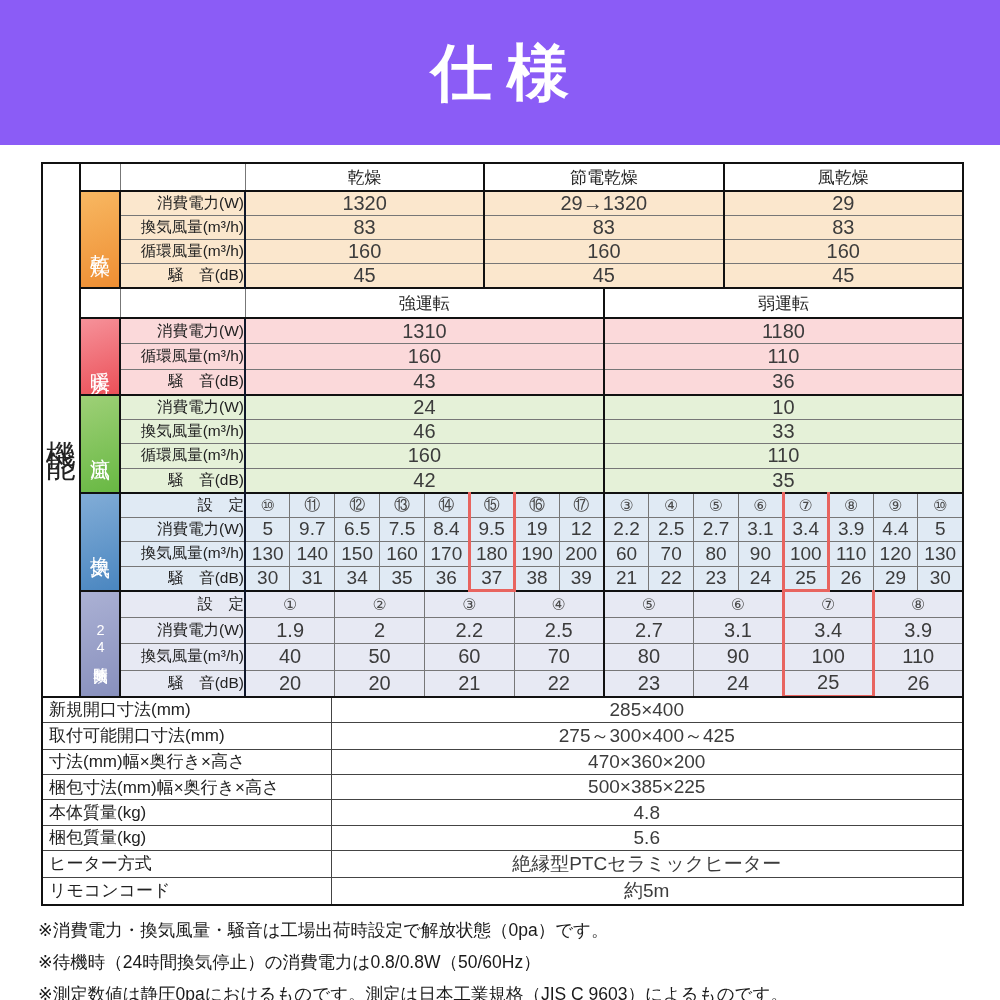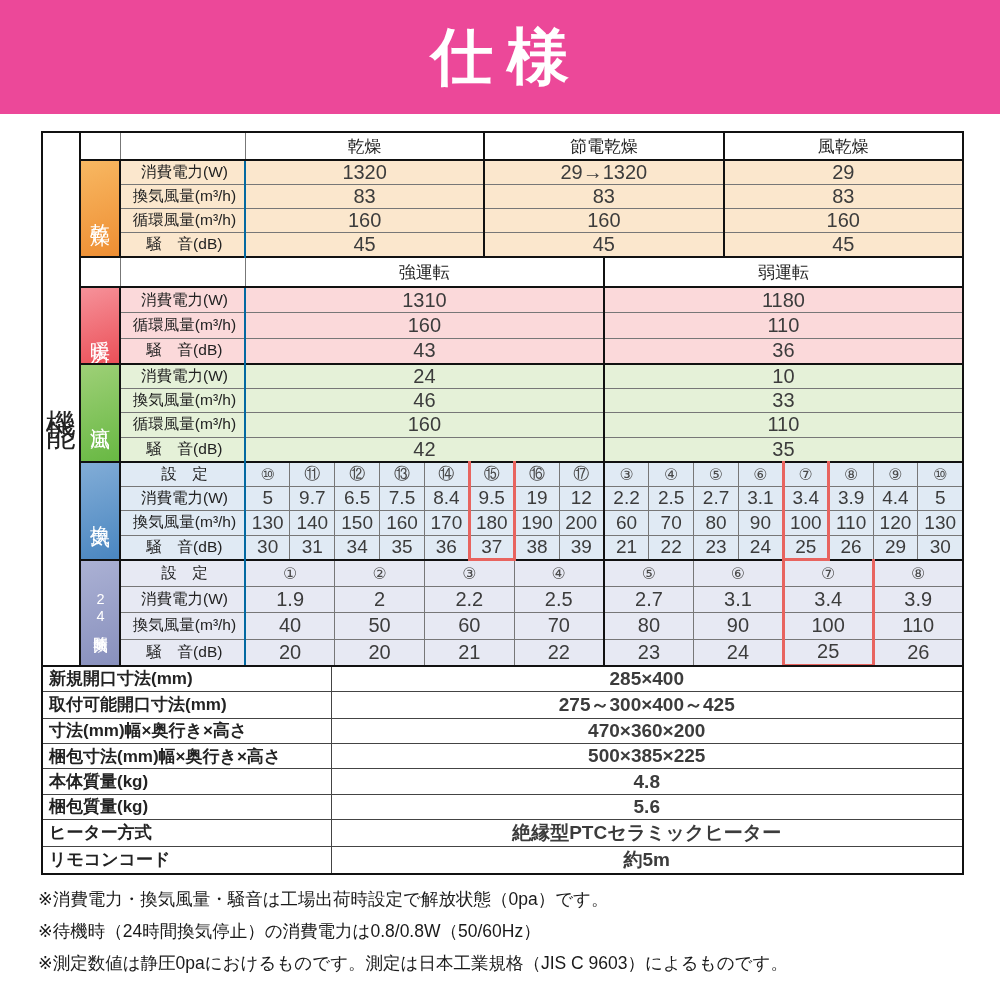--- a/index.html
+++ b/index.html
@@ -1,20 +1,20 @@
 <!DOCTYPE html>
 <html><head>
 <meta charset="utf-8">
 <style>
   html,body{margin:0;padding:0;background:#ffffff;
     font-family:"Liberation Sans","DejaVu Sans",sans-serif;color:#2b2b2b;}
   .page{width:1000px;height:1000px;position:relative;overflow:hidden;background:#fff;}
 
   
-  .banner{width:1000px;height:114px;background:#ec4899;display:flex;align-items:center;justify-content:center;}
+  .banner{width:1000px;height:145px;background:#8b5cf6;display:flex;align-items:center;justify-content:center;}
   .banner-title{color:#ffffff;font-size:62px;font-weight:bold;letter-spacing:14px;text-indent:14px;}
 
   
   .content{margin:17px 0 0 41px;width:923px;}
   table{border-collapse:collapse;table-layout:fixed;}
   td{padding:0;text-align:center;vertical-align:middle;border:1px solid #777;
      font-size:20px;color:#3c3c3c;overflow:hidden;white-space:nowrap;}
 
   table.fn{width:923px;border:2px solid #111;}
   table.fn col.c1{width:38px;} table.fn col.c2{width:40px;} table.fn col.c3{width:125px;}
@@ -28,39 +28,39 @@
 
   td.sec{border:2px solid #111;color:#fff;}
   td.sec .vtext{font-size:20px;letter-spacing:4px;}
   td.sec.dry {background:linear-gradient(160deg,#f8b862,#ee8e33);}
   td.sec.heat{background:linear-gradient(160deg,#f6929a,#eb5058);}
   td.sec.cool{background:linear-gradient(160deg,#9ed077,#68b843);}
   td.sec.vent{background:linear-gradient(160deg,#82add7,#4a86c0);}
   td.sec.v24 {background:linear-gradient(160deg,#abb1d4,#8890bd);}
   td.sec.v24 .vtext{font-size:14.5px;letter-spacing:1px;}
 
-  td.rlabel{text-align:center;padding:0 0 0 4px;font-size:15.5px;color:#222;
-            border-right:2px solid #0369a1;}
+  td.rlabel{text-align:right;padding:0 0 0 4px;font-size:15.5px;color:#222;
+            border-right:2px solid #0f172a;}
   td.hcell{background:#fff;font-size:17px;color:#222;}
   td.white{background:#fff;}
   tr.hrow td{border-top:2px solid #111;border-bottom:2px solid #111;}
   tr.sect td{border-top:2px solid #111;}
   td.thick-l{border-left:2px solid #111;}
 
   .bg-dry {background:#fbe7cd;} .bg-heat{background:#fbd9da;}
   .bg-cool{background:#e5f1d8;} .bg-vent{background:#e0eaf4;} .bg-v24{background:#e7e9f3;}
   td.vnum{font-size:19px;}
   td.circ{font-size:16px;color:#4a4a4a;}
 
   td.hl{border-left:3px solid #e8645f;border-right:3px solid #e8645f;}
   td.hl-t{border-top:3px solid #e8645f;}
   td.hl-b{border-bottom:3px solid #e8645f;}
 
   
-  table.gen{width:923px;border:2px solid #111;margin-top:-2px;font-weight:bold;}
+  table.gen{width:923px;border:2px solid #111;margin-top:-2px;}
   table.gen col.g1{width:289px;} table.gen col.g2{width:632px;}
   table.gen tr{height:25.3px;}
   table.gen td{border:1px solid #444;}
   td.glabel{text-align:left;padding:0 0 0 6px;font-size:17px;color:#222;border-right:2px solid #111;}
   td.gval{font-size:19px;}
 
   
   .legend{width:921px;margin:9px 0 0 41px;display:flex;justify-content:flex-end;
           align-items:center;gap:38px;font-size:15px;color:#222;}
   .legend-left{display:flex;align-items:center;}

